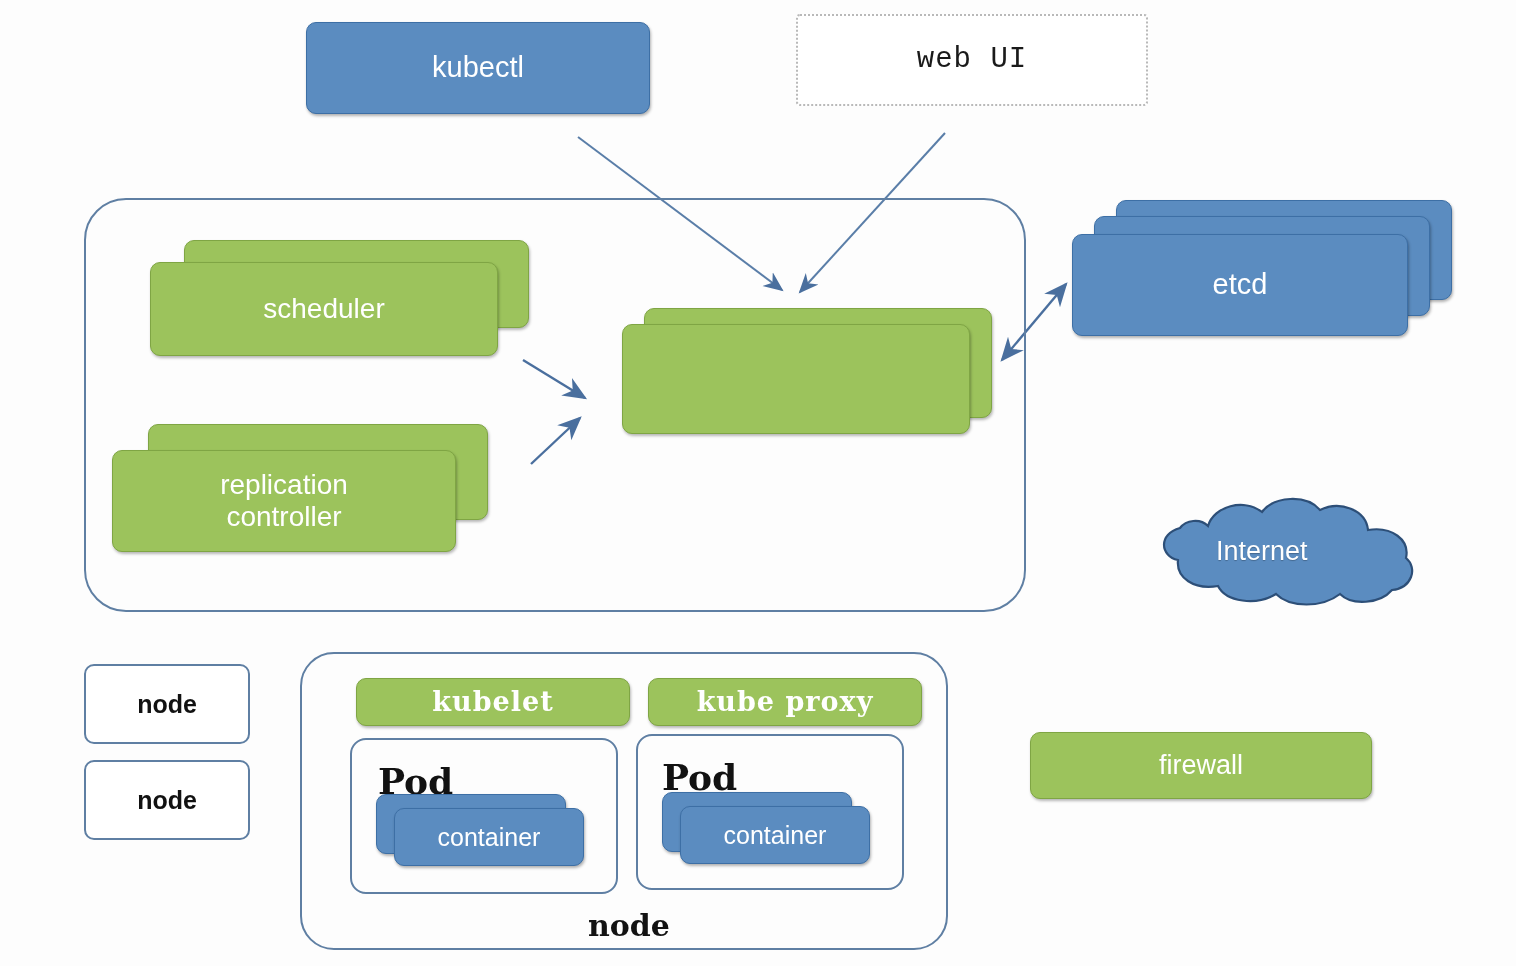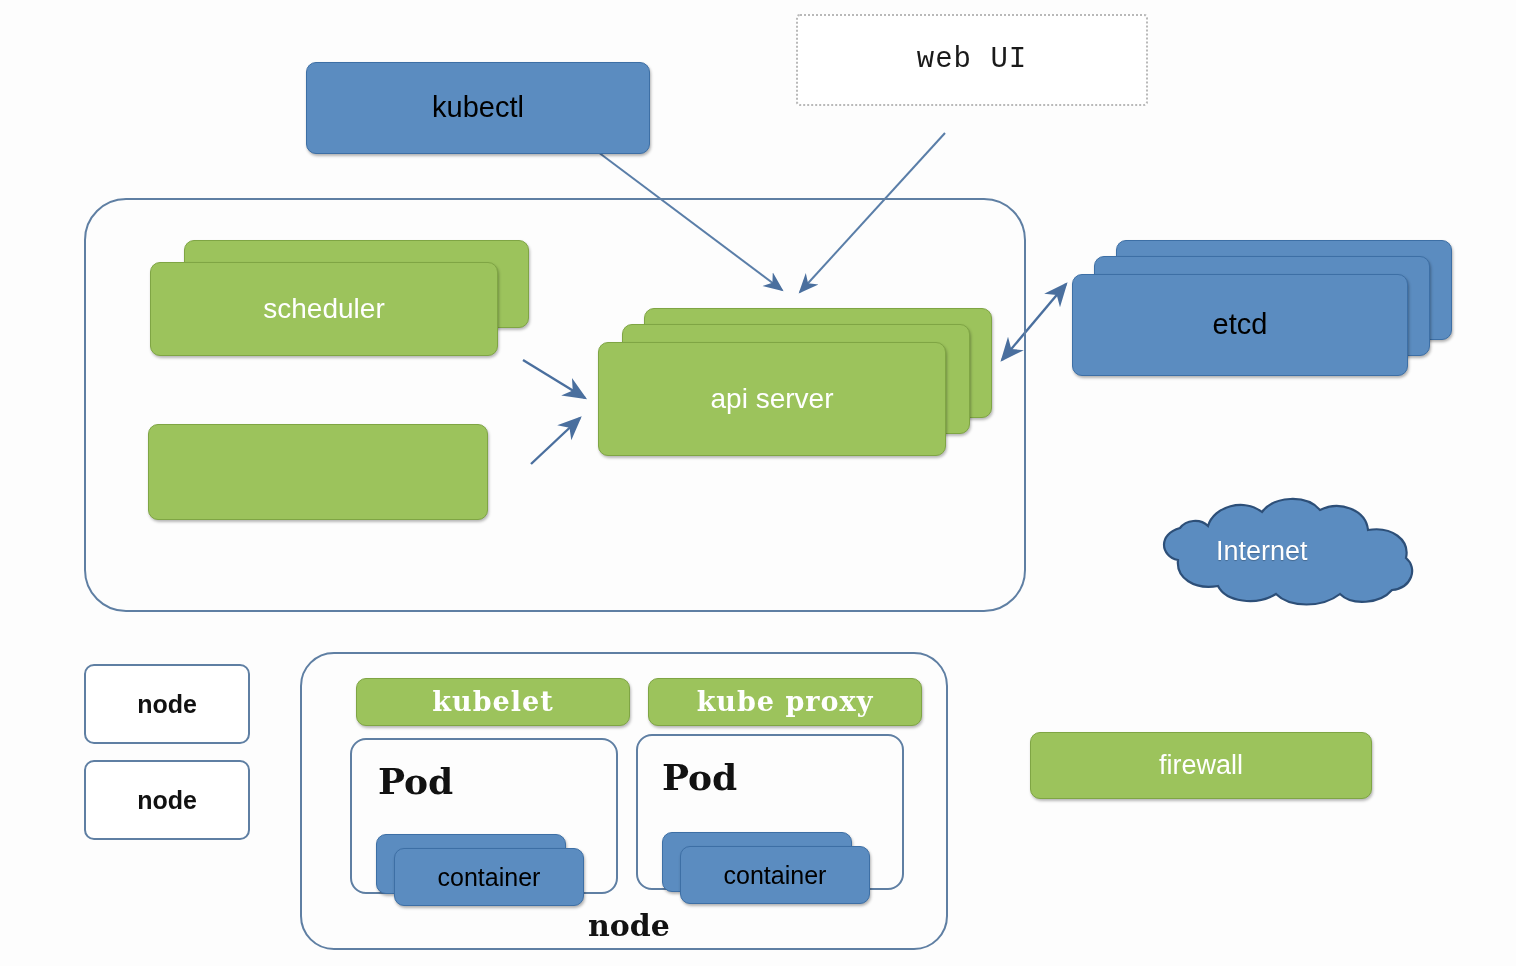--- a/index.html
+++ b/index.html
@@ -24,23 +24,22 @@
     align-items: center;
     justify-content: center;
     text-align: center;
     line-height: 1.15;
   }
 
   .blue-box {
     background: #5b8cc0;
     border: 1px solid #3d6fa5;
     border-radius: 10px;
-    color: #000000;
+    color: #ffffff;
     box-shadow: 1px 2px 3px rgba(0,0,0,0.30);
-    margin-top: 40px;
   }
 
   .green-box {
     background: #9cc35c;
     border: 1px solid #7fa544;
     border-radius: 10px;
     color: #ffffff;
     box-shadow: 1px 2px 3px rgba(0,0,0,0.28);
   }
 
@@ -179,28 +178,29 @@
 
   <div class="stack" style="left:150px; top:240px; width:385px; height:124px;">
     <div class="layer green-box" style="left:34px; top:0px; width:345px; height:88px; background:#9cc35c; border:1px solid #7fa544;"></div>
     <div class="layer green-box box lbl-green-big t-sans" style="left:0px; top:22px; width:348px; height:94px;">
       <span>scheduler</span>
     </div>
   </div>
 
   <div class="stack" style="left:112px; top:424px; width:395px; height:136px;">
     <div class="layer green-box" style="left:36px; top:0px; width:340px; height:96px; background:#9cc35c; border:1px solid #7fa544;"></div>
+    <div class="layer green-box box t-sans" style="left:0px; top:26px; width:344px; height:102px; flex-direction:column; display:flex; align-items:center; justify-content:center;">
+      <span class="lbl-green-big">replication</span>
+      <span class="lbl-green-big">controller</span>
+    </div>
   </div>
 
   <div class="stack" style="left:598px; top:308px; width:400px; height:150px;">
     <div class="layer green-box" style="left:46px; top:0px; width:348px; height:110px; background:#9cc35c; border:1px solid #7fa544;"></div>
     <div class="layer green-box" style="left:24px; top:16px; width:348px; height:110px; background:#9cc35c; border:1px solid #7fa544;"></div>
-    <div class="layer green-box box lbl-green-big t-sans" style="left:0px; top:34px; width:348px; height:114px;">
-      <span>api server</span>
-    </div>
   </div>
 
   <div class="stack" style="left:1072px; top:200px; width:400px; height:150px;">
     <div class="layer blue-box" style="left:44px; top:0px; width:336px; height:100px; background:#5b8cc0; border:1px solid #3d6fa5;"></div>
     <div class="layer blue-box" style="left:22px; top:16px; width:336px; height:100px; background:#5b8cc0; border:1px solid #3d6fa5;"></div>
     <div class="layer blue-box box lbl-etcd t-sans" style="left:0px; top:34px; width:336px; height:102px;">
       <span>etcd</span>
     </div>
   </div>
 

